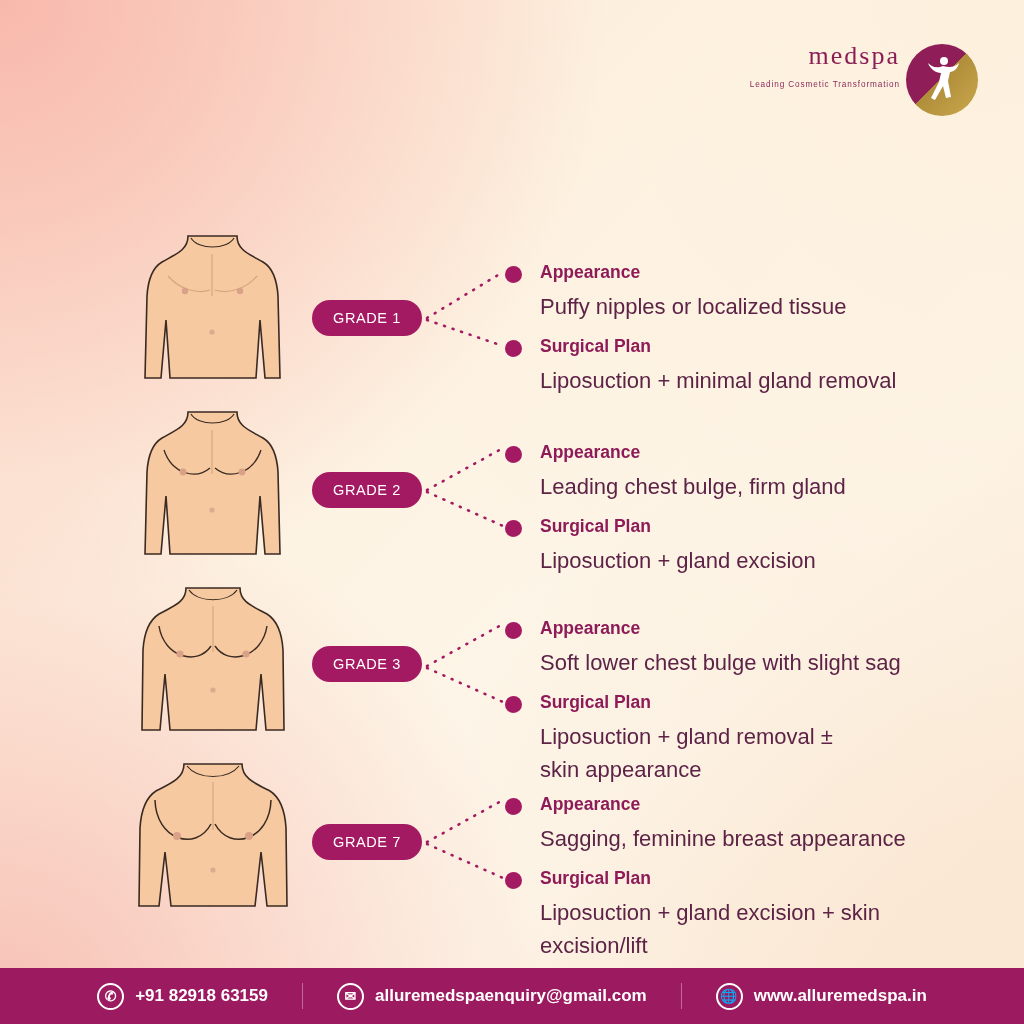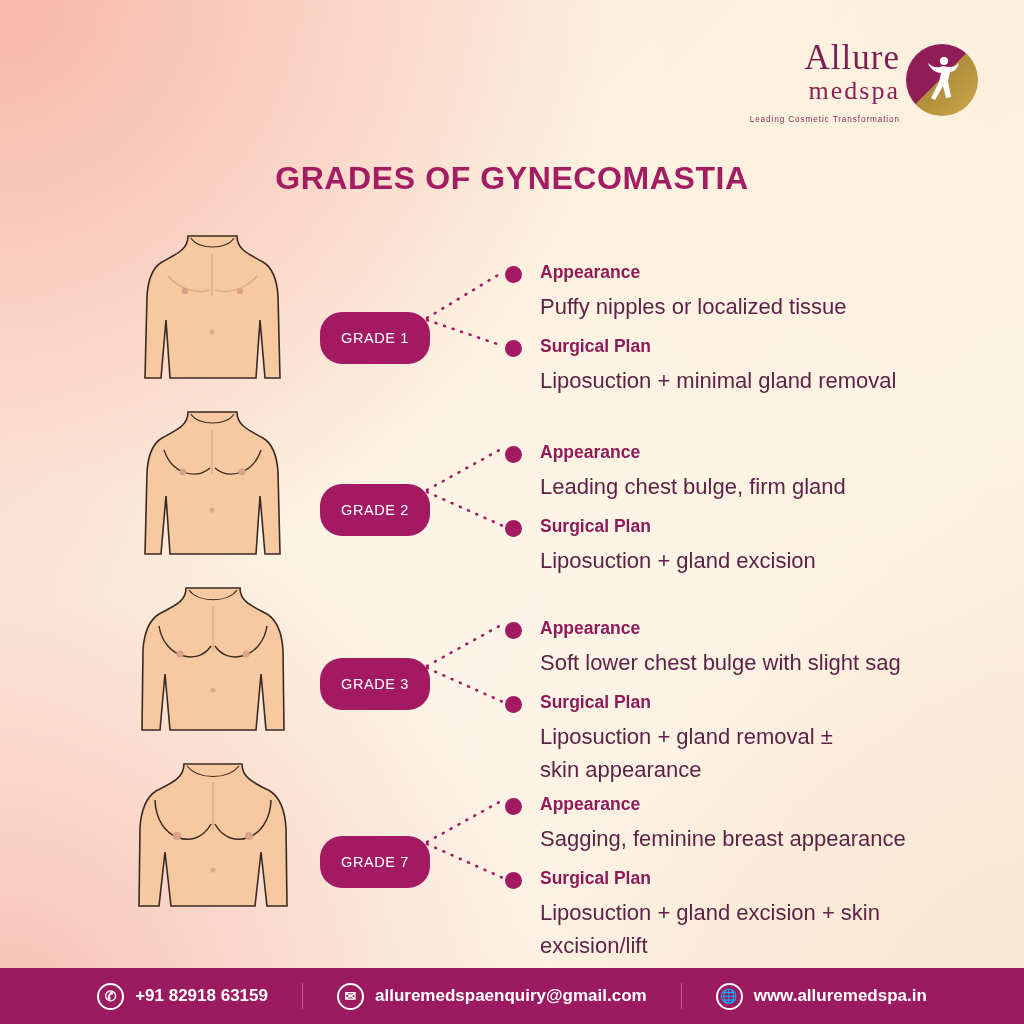--- a/index.html
+++ b/index.html
@@ -69,23 +69,22 @@
   .torso svg { width: 100%; height: 100%; }
 
   .grade-pill {
     position: absolute;
     background: #a31a63;
     color: #ffffff;
     border-radius: 22px;
     font-size: 14.5px;
     letter-spacing: .6px;
     display: flex; align-items: center; justify-content: center;
-    width: 110px; height: 52px;
-    left: 320px;
-    margin-top: 12px;
+    width: 110px; height: 36px;
+    left: 312px;
   }
   .row-1 .grade-pill { top: 72px; }
   .row-2 .grade-pill { top: 68px; }
   .row-3 .grade-pill { top: 66px; }
   .row-4 .grade-pill { top: 68px; }
 
   .connector { position: absolute; left: 425px; top: 0; width: 110px; height: 176px; }
 
   .block { position: absolute; left: 540px; }
   .block .dot {
@@ -129,35 +128,33 @@
   }
   .f-sep { width: 1px; height: 26px; background: rgba(255,255,255,.35); }
 </style>
 </head>
 <body>
 
 <div class="page">
 
   <div class="logo">
     <div class="logo-text">
-      <div class="logo-allure">Allure</div>
       <div class="logo-medspa">medspa</div>
       <div class="logo-tag">Leading Cosmetic Transformation</div>
     </div>
     <div class="logo-badge">
       <svg viewBox="0 0 40 52" aria-hidden="true">
         <g fill="#ffffff">
           <circle cx="22" cy="7" r="4"></circle>
           <path d="M21 12 C14 15, 9 12, 6 9 C8 15, 14 19, 19 19 L17 28 L9 44 L13 46 L21 32 L24 44 L29 43 L26 27 L28 18 C32 18, 36 14, 37 9 C33 13, 28 14, 21 12 Z"></path>
         </g>
       </svg>
     </div>
   </div>
 
-  <div class="title">GRADES OF GYNECOMASTIA</div>
 
   <div class="row row-1">
     <div class="torso">
       <svg viewBox="0 0 170 160">
         <path d="M60 8 C60 22, 48 26, 34 34 C24 40, 20 52, 19 68 L17 150 L33 150 L38 92 L42 150 L128 150 L132 92 L137 150 L152 150 L150 68 C149 52, 145 40, 135 34 C121 26, 109 22, 109 8 Z" fill="#f6c9a0" stroke="#3a2a22" stroke-width="1.6"></path>
         <path d="M63 10 C70 22, 99 22, 106 10" fill="none" stroke="#3a2a22" stroke-width="1.2"></path>
         <path d="M84 26 L84 68" stroke="#d9a77f" stroke-width="1.2" fill="none"></path>
         <path d="M40 48 C52 62, 70 66, 82 62" fill="none" stroke="#d9a77f" stroke-width="1.3"></path>
         <path d="M129 48 C117 62, 99 66, 87 62" fill="none" stroke="#d9a77f" stroke-width="1.3"></path>
         <circle cx="57" cy="63" r="3.2" fill="#d9a188"></circle>

